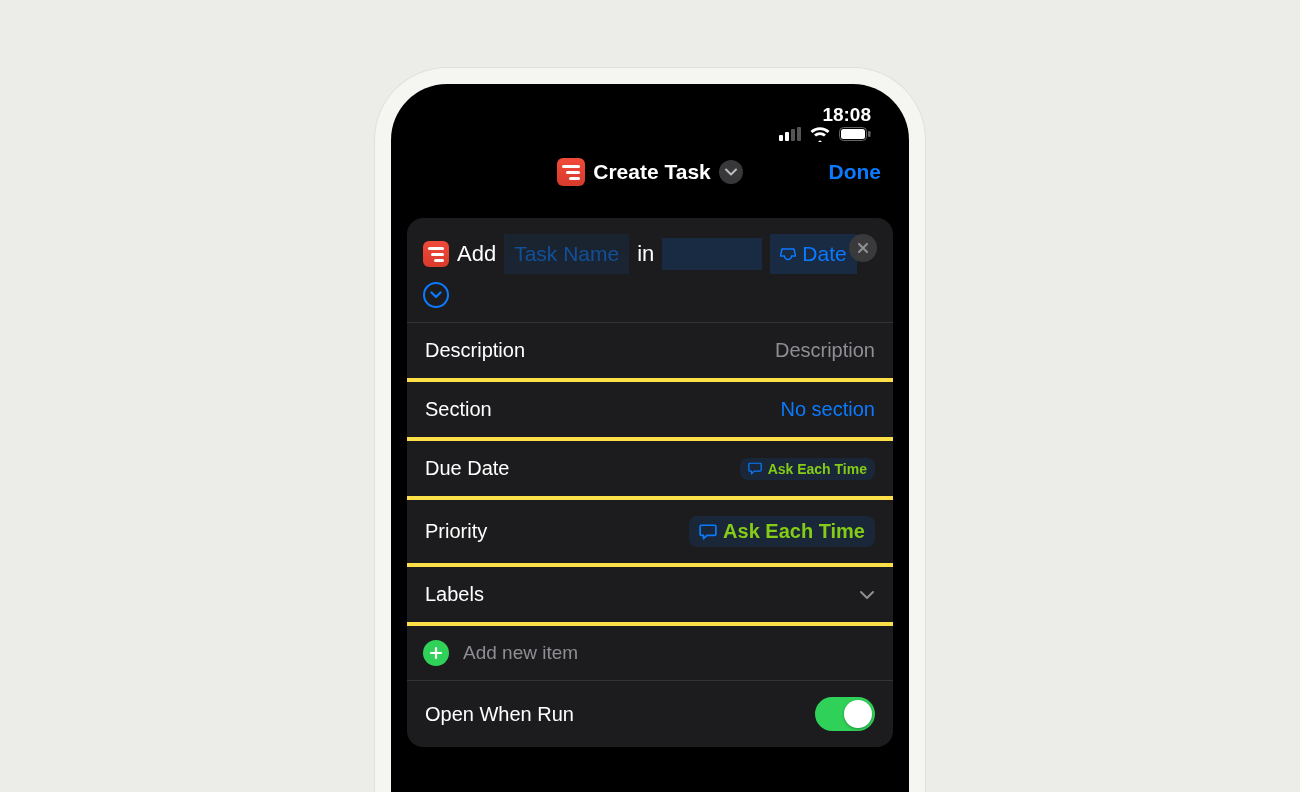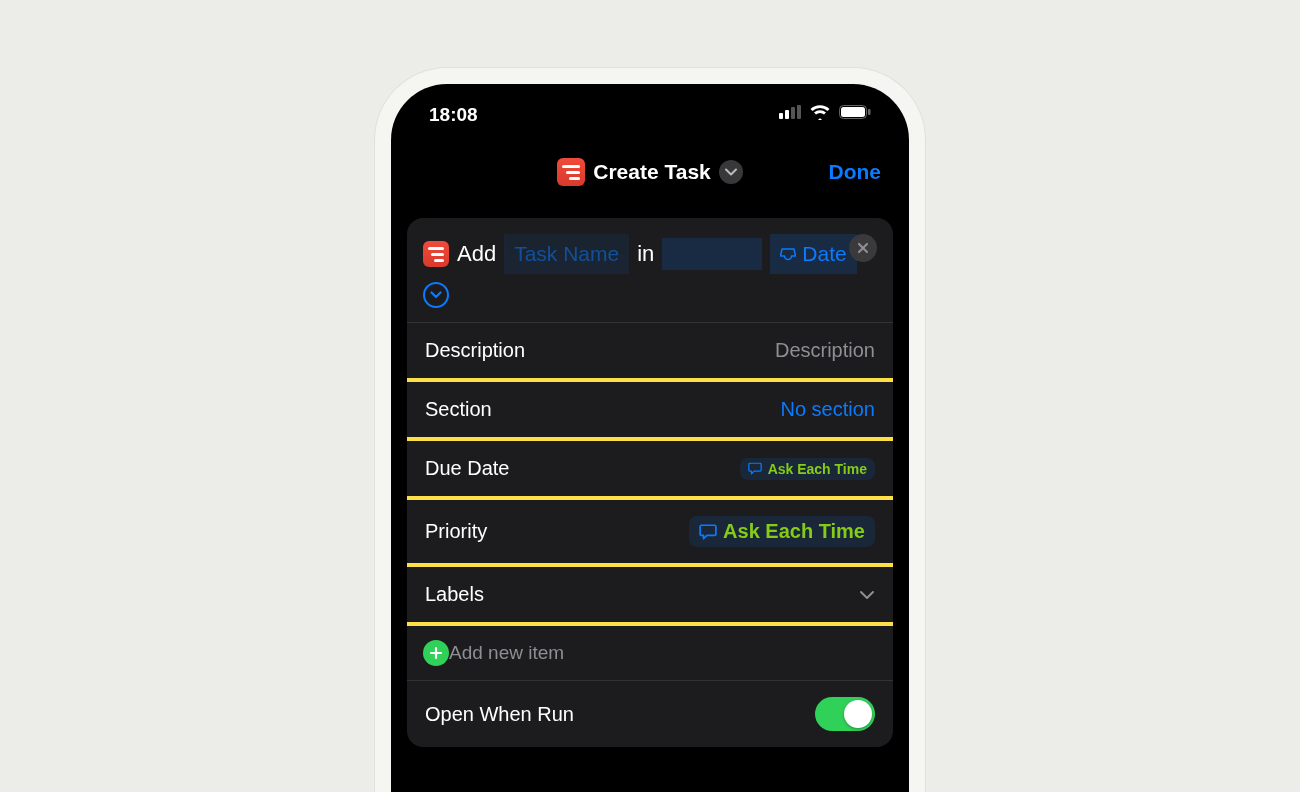--- a/index.html
+++ b/index.html
@@ -26,25 +26,26 @@
     height: 100%;
     background: #000;
     border-radius: 56px 56px 0 0;
     overflow: hidden;
     color: #fff;
     position: relative;
   }
   .status-bar {
     display: flex;
     justify-content: space-between;
-    align-items: flex-start;
+    align-items: flex-end;
     padding: 20px 38px 0 38px;
     height: 56px;
     font-size: 19px;
     font-weight: 600;
+    flex-direction: column;
   }
   .status-right { display: flex; align-items: center; gap: 8px; }
   .nav-bar {
     display: flex;
     align-items: center;
     justify-content: center;
     height: 64px;
     position: relative;
     padding: 0 20px;
   }
@@ -145,20 +146,21 @@
     gap: 6px;
     background: rgba(10,122,255,0.12);
     border-radius: 8px;
     padding: 4px 10px;
     color: #84cc16;
   }
   .ask-pill.small { font-size: 14px; font-weight: 600; padding: 3px 8px; }
   .ask-pill.big { font-size: 20px; font-weight: 600; }
   .add-row {
     display: flex; align-items: center;
+    gap: 14px;
     padding: 14px 16px;
     border-bottom: 1px solid #333;
     font-size: 19px;
     color: #8e8e93;
   }
   .plus-btn {
     width: 26px; height: 26px;
     background: #30d158;
     border-radius: 50%;
     display: flex; align-items: center; justify-content: center;

